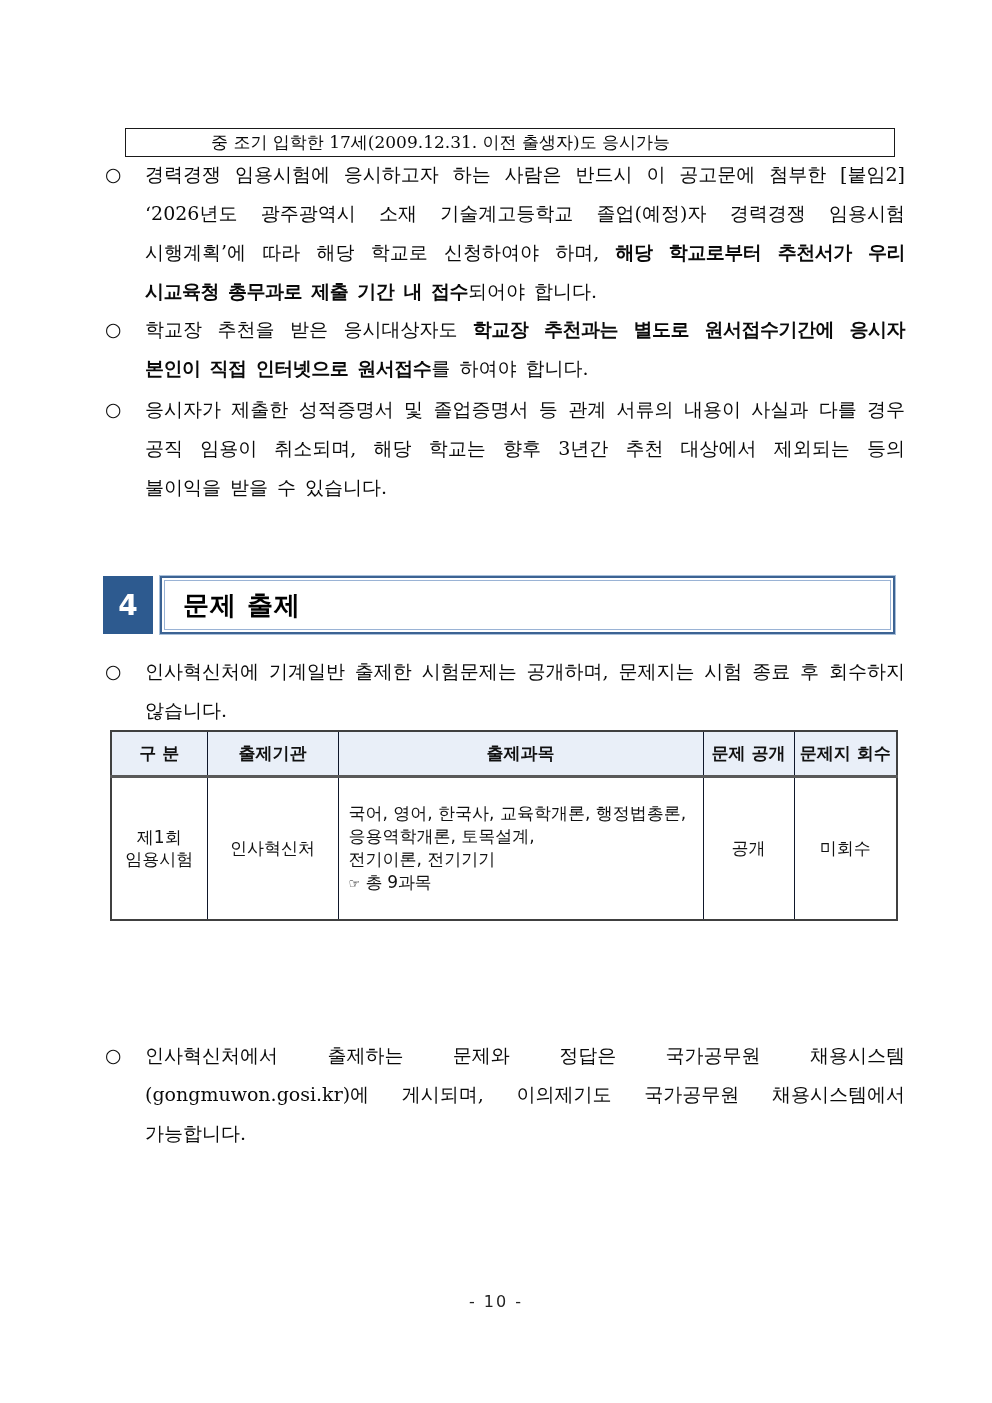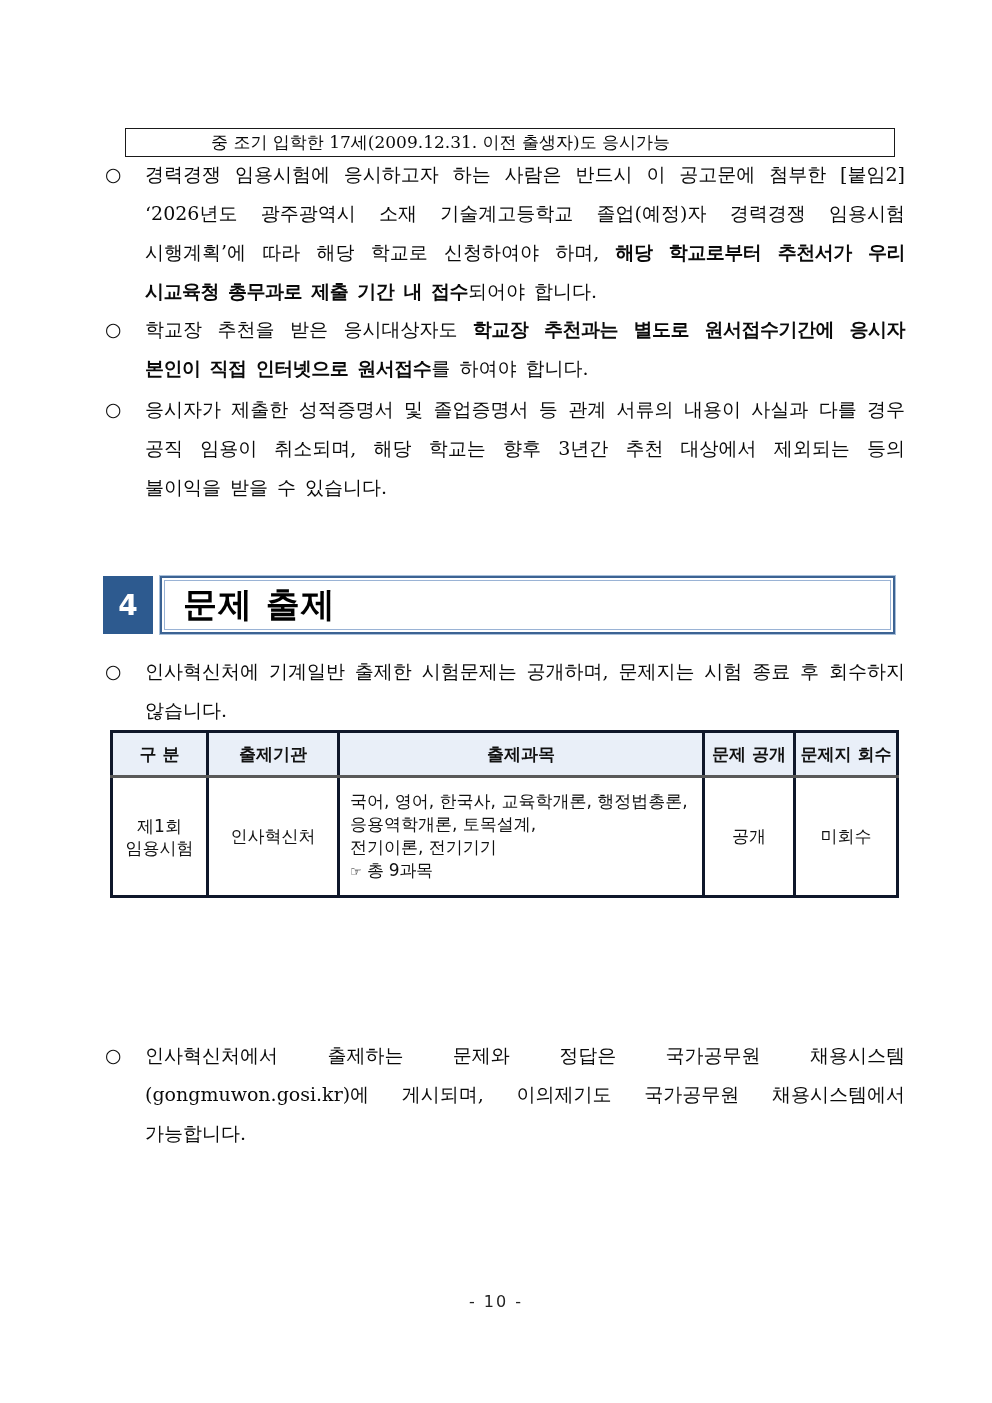--- a/index.html
+++ b/index.html
@@ -58,46 +58,46 @@
     box-shadow:0 0 0 1px #a9c0da;
   }
   .section-title-inner {
     position:absolute; left:2px; top:2px; right:2px; bottom:2px;
     border:1px solid #9ab3d5;
     display:flex; align-items:center;
     padding-left:18px;
   }
   .section-title {
     font-family:"DejaVu Sans","Liberation Sans",sans-serif;
-    font-weight:700; font-size:34px; color:#000;
+    font-weight:700; font-size:26px; color:#000;
     letter-spacing:1px;
   }
   
   .exam-table {
     position:absolute; left:110px; top:730px; width:786px;
     border-collapse:collapse; table-layout:fixed;
     font-family:"DejaVu Sans","Liberation Sans",sans-serif;
     font-size:17px; color:#111;
     border:2px solid #404040;
   }
   .exam-table th, .exam-table td {
-    border:3px solid #0f172a;
+    border:1px solid #0f172a;
     vertical-align:middle;
   }
   .exam-table thead th {
     height:45px;
     background:#e9eff8;
     font-weight:700;
     text-align:center;
     border-bottom:3px solid #595959;
   }
   .exam-table td { text-align:center; }
   .exam-table td.subjects {
     text-align:left;
-    padding:12px 10px;
+    padding:24px 10px;
     line-height:23px;
   }
   .row1 td { height:100px; }
   .row2 td { height:60px; }
   .row3 td { height:80px; }
   .cat { line-height:22px; }
   .pointer { font-size:13px; }
   .tbold { font-weight:400; letter-spacing:-0.3px; }
   
   .footer {

